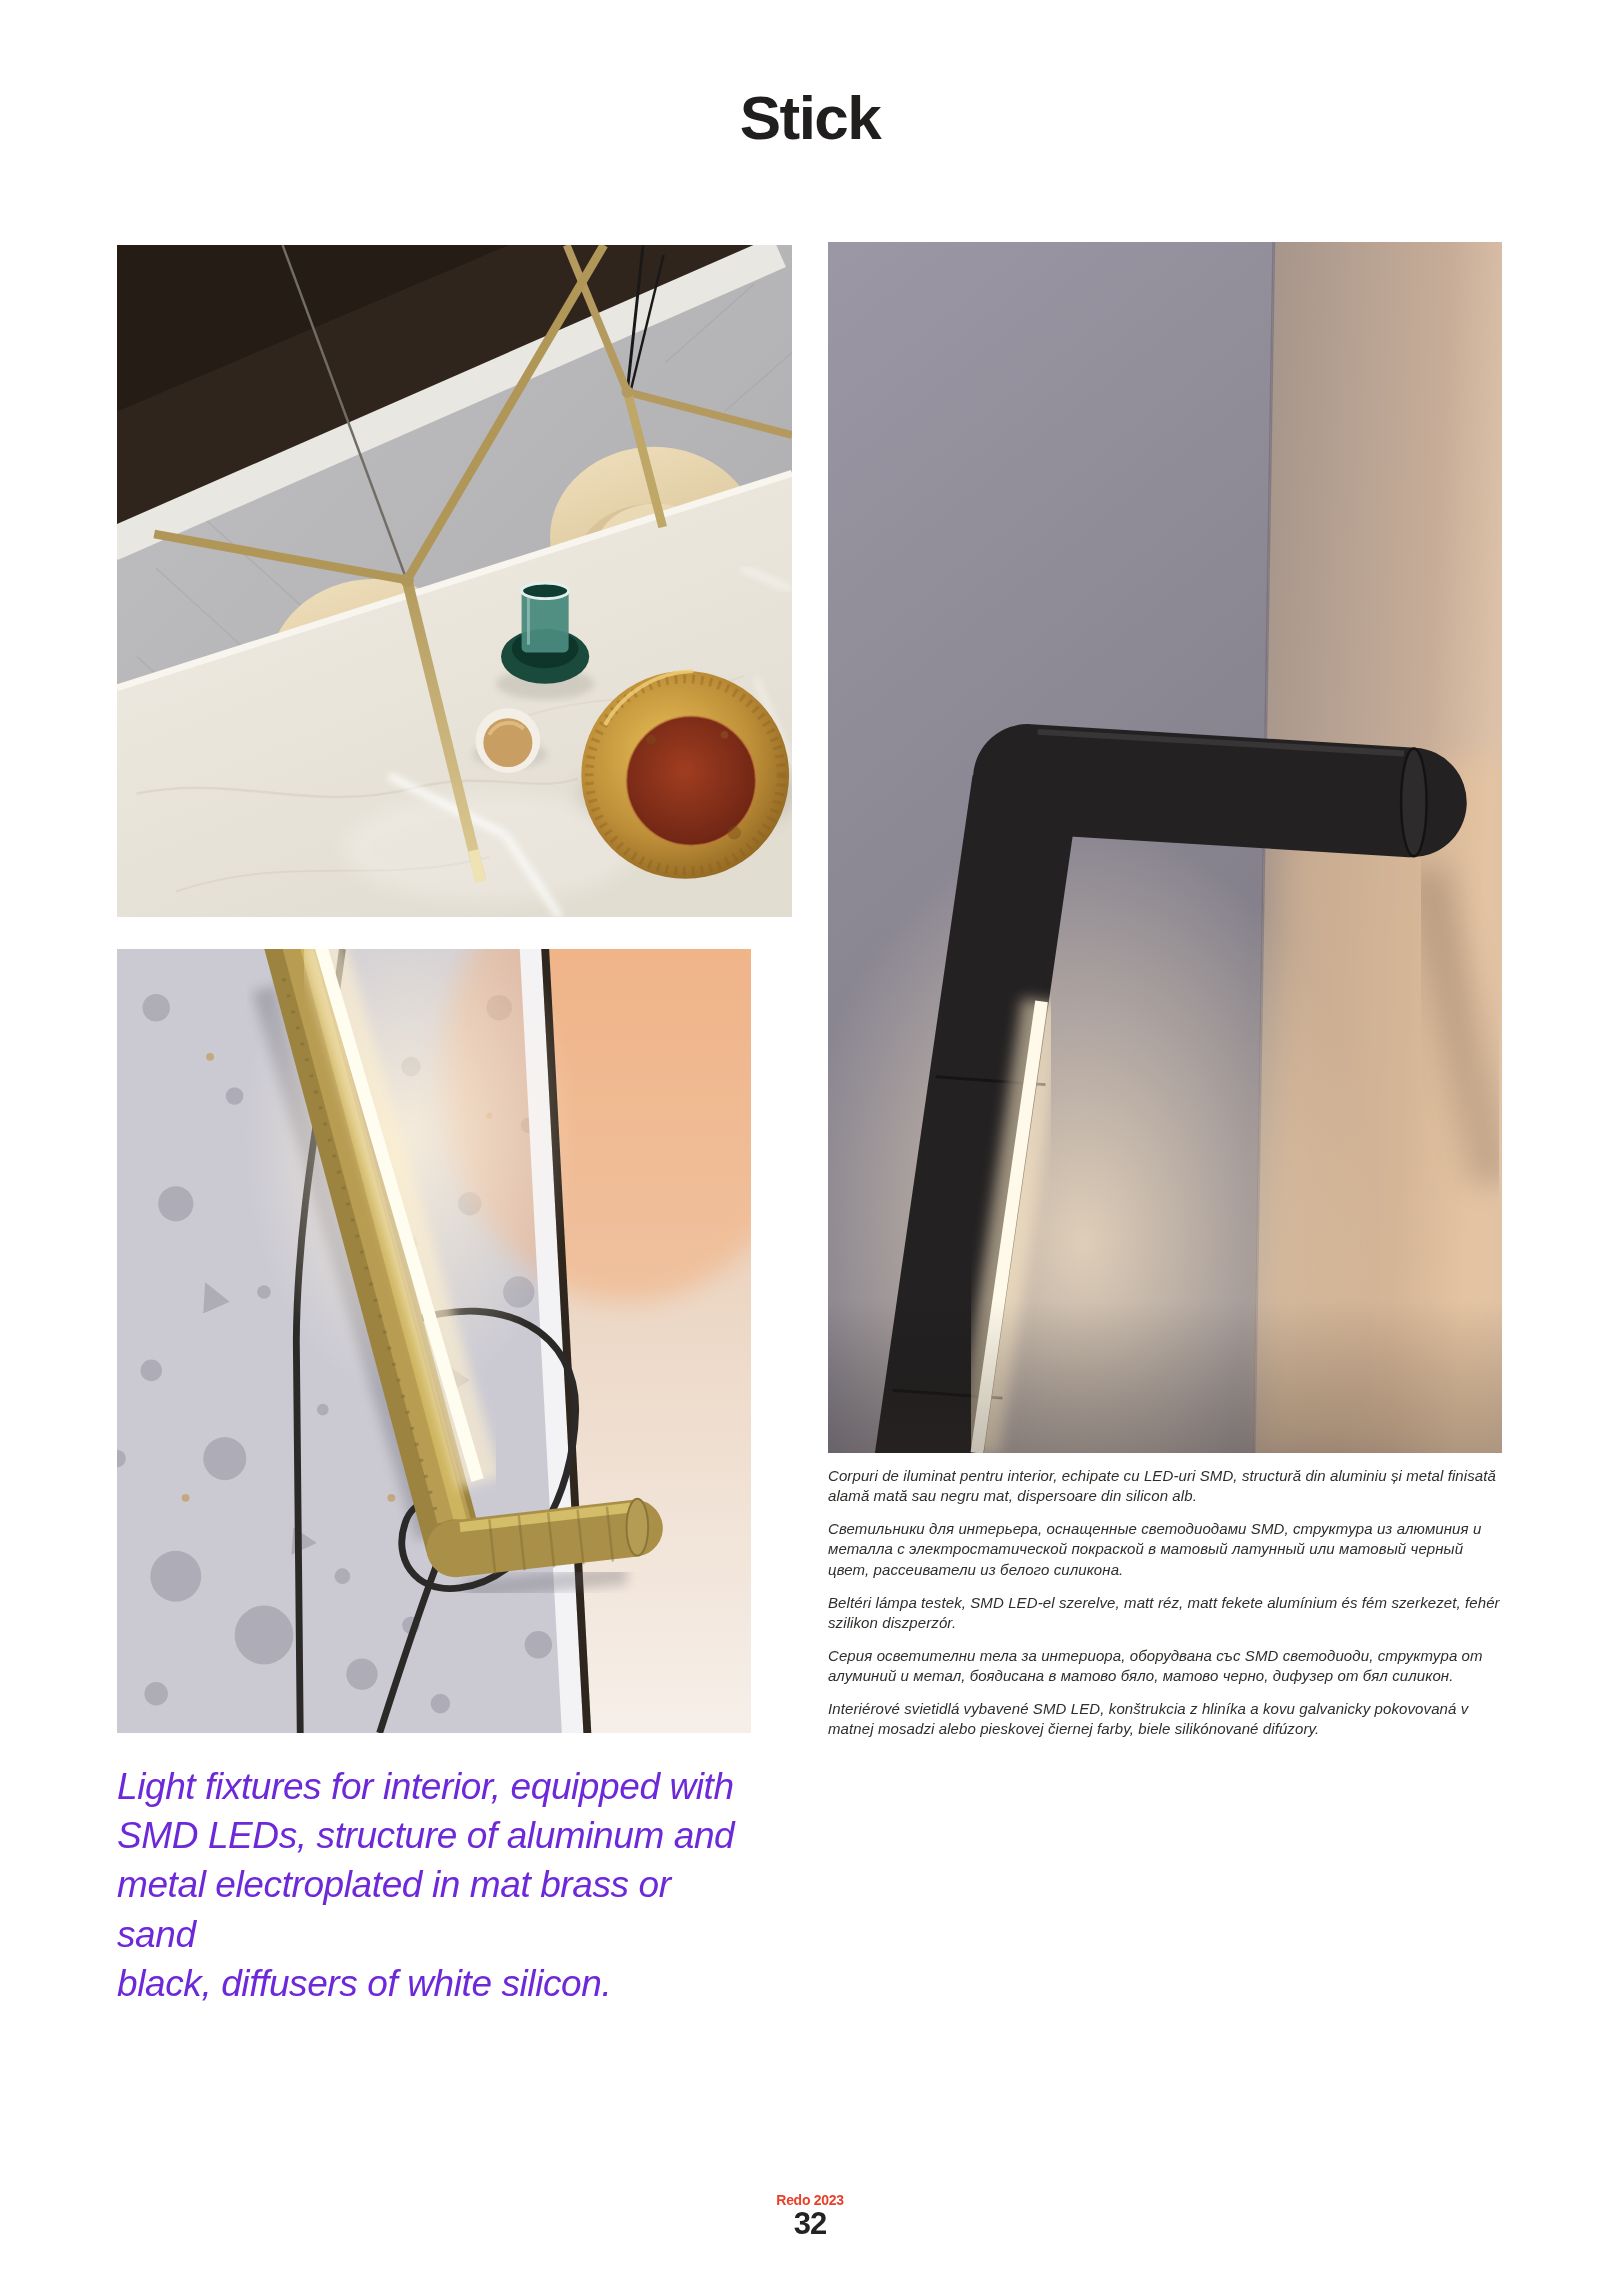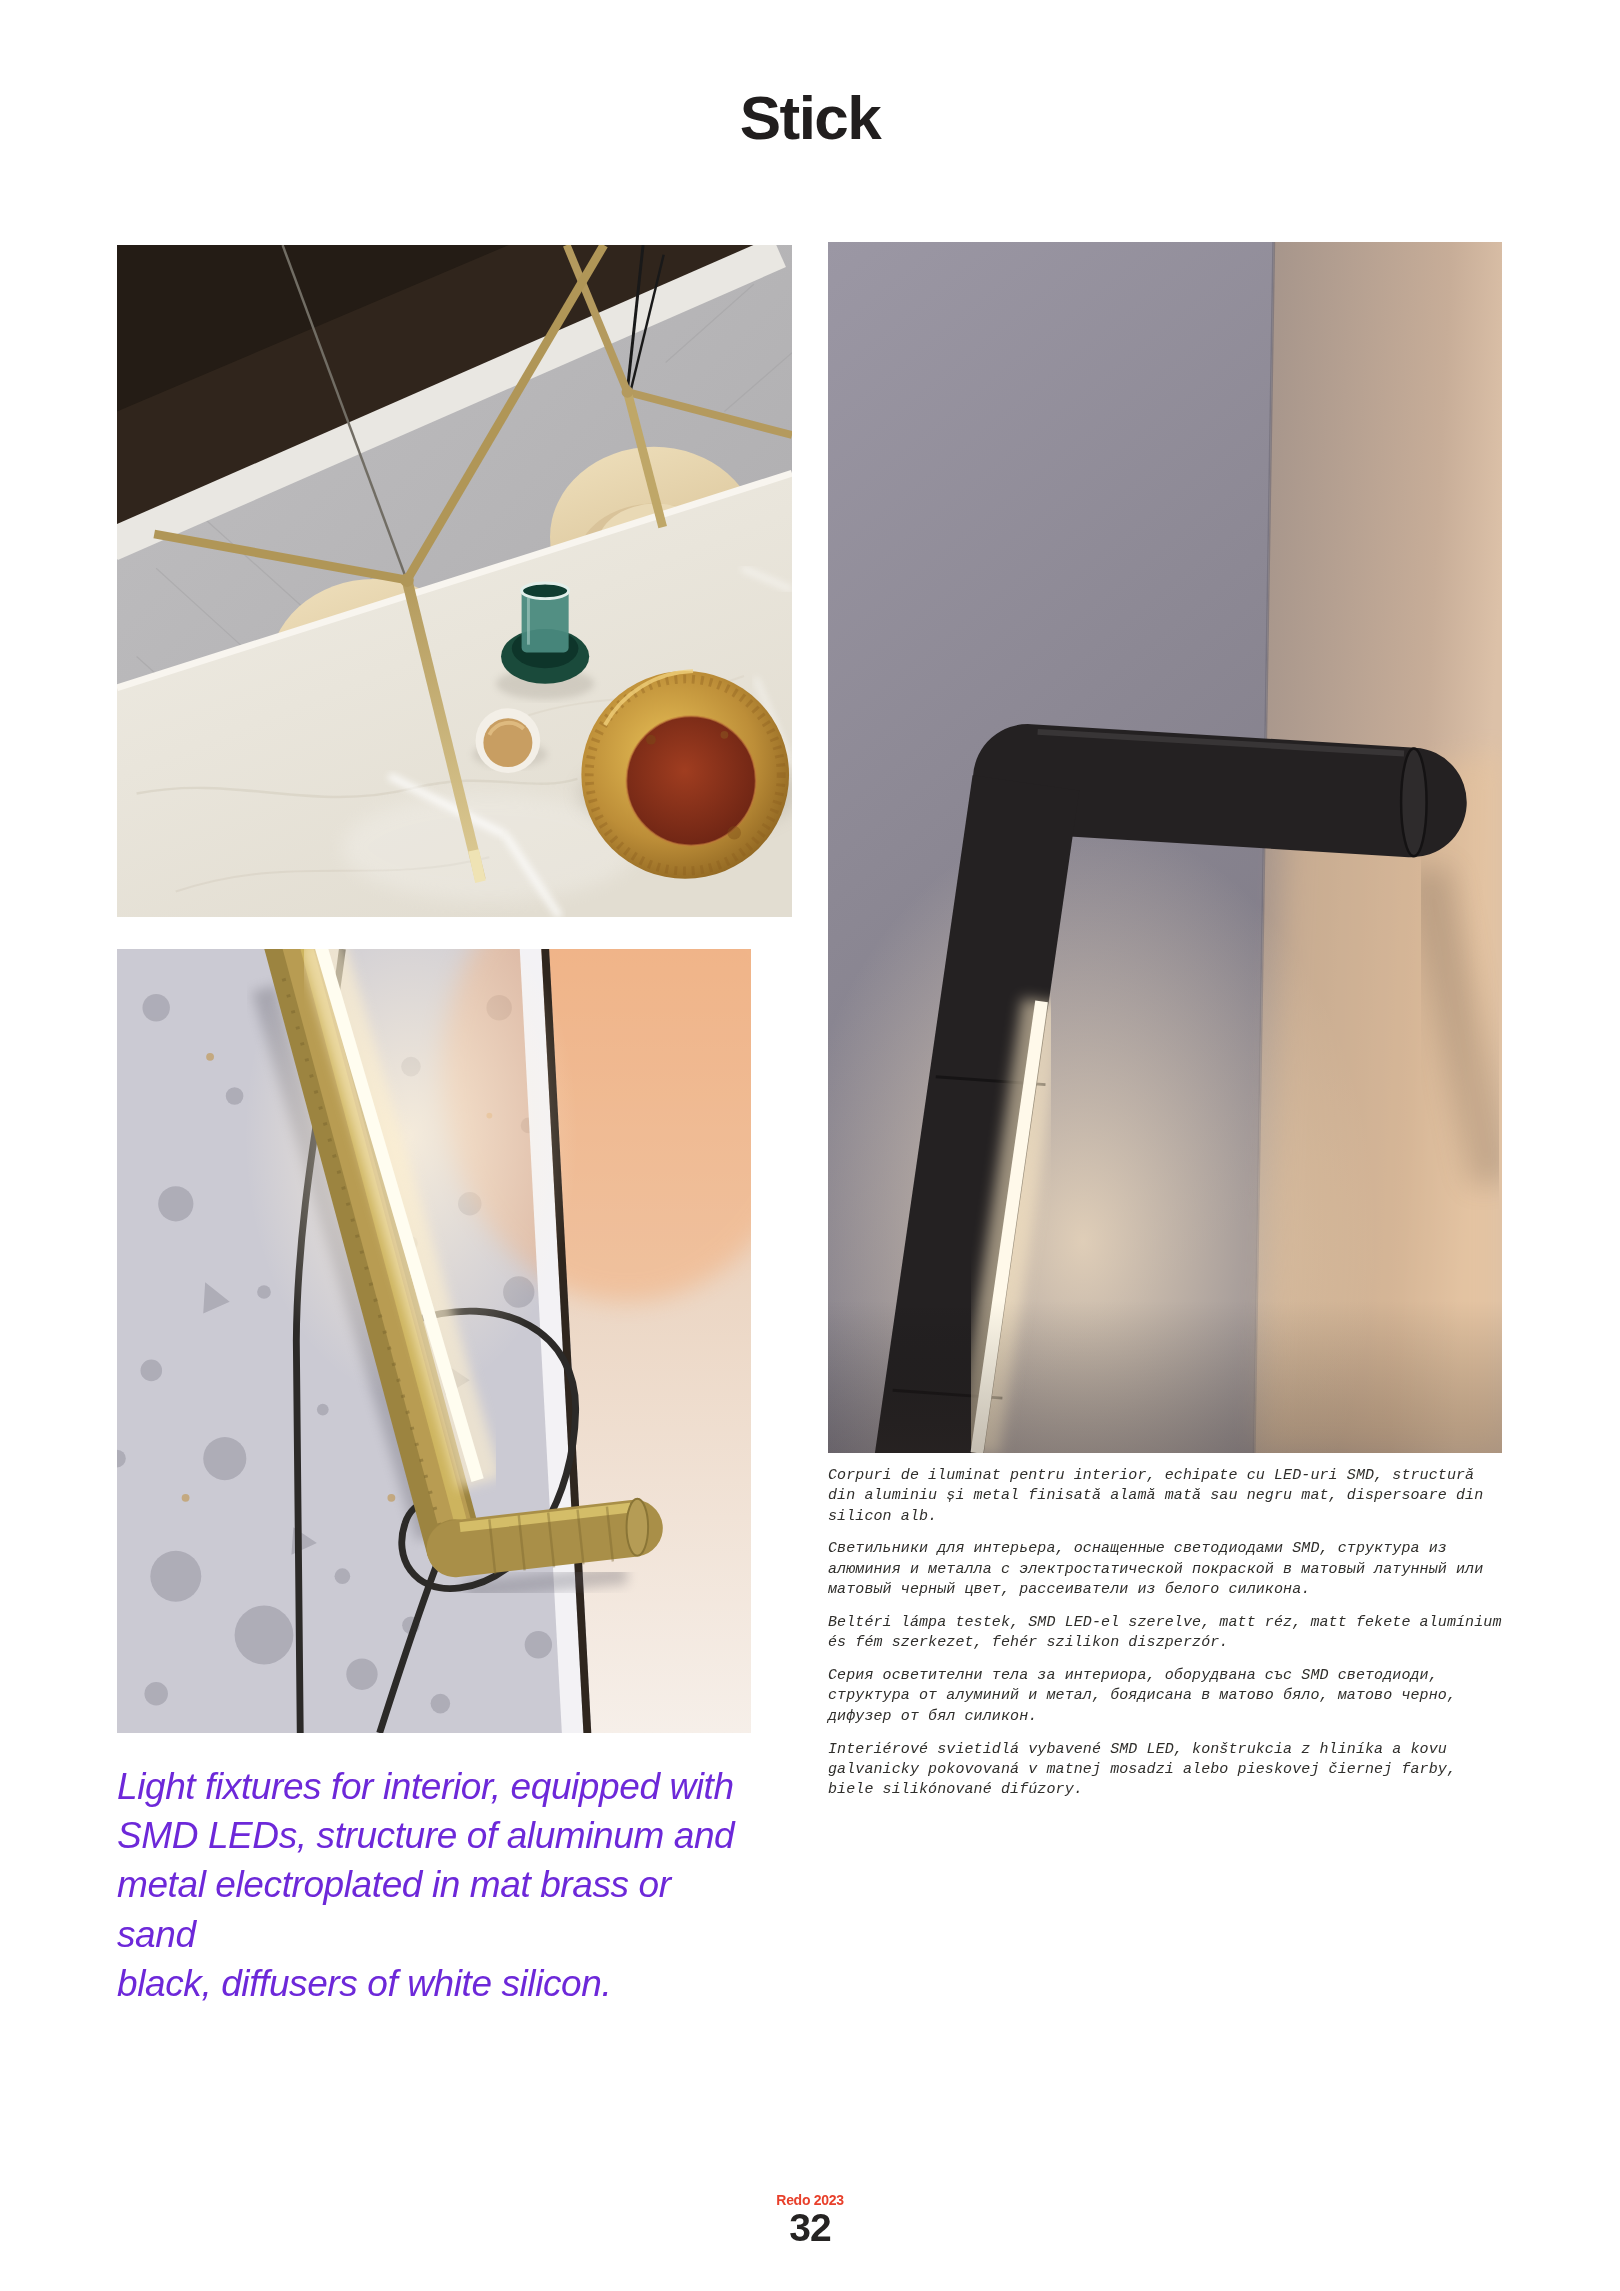--- a/index.html
+++ b/index.html
@@ -20,26 +20,26 @@
   .photo-3{left:117px;top:949px;width:634px;height:784px;}
   .desc-en{
     position:absolute;left:117px;top:1762px;width:627px;
     font-family:Liberation Sans, sans-serif;font-style:italic;
     font-size:37px;line-height:1.33;color:#6d28d9;
     white-space:pre-line;letter-spacing:-0.4px;
   }
   .desc-col{position:absolute;left:828px;top:1466px;width:680px;}
   .desc-col p{
     margin:0 0 12.7px 0;
-    font-family:Liberation Mono, monospace;font-style:italic;
+    font-family:Liberation Sans, sans-serif;font-style:italic;
     font-size:15px;line-height:1.35;color:#2f2e2b;letter-spacing:0.1px;
   }
   .footer{position:absolute;left:0;top:2192px;width:100%;text-align:center;}
   .brand-year{font-size:14px;font-weight:800;color:#e8402b;letter-spacing:-0.3px;}
-  .page-number{font-size:39px;font-weight:800;color:#252322;line-height:1.05;letter-spacing:-1px;}
+  .page-number{font-size:31px;font-weight:800;color:#252322;line-height:1.05;letter-spacing:-1px;}
 </style>
 </head>
 <body>
 
 <div class="page">
 
   <h1 class="page-title">Stick</h1>
 
   <div class="photo photo-1">
     <svg viewBox="0 0 689 686" preserveAspectRatio="none">

